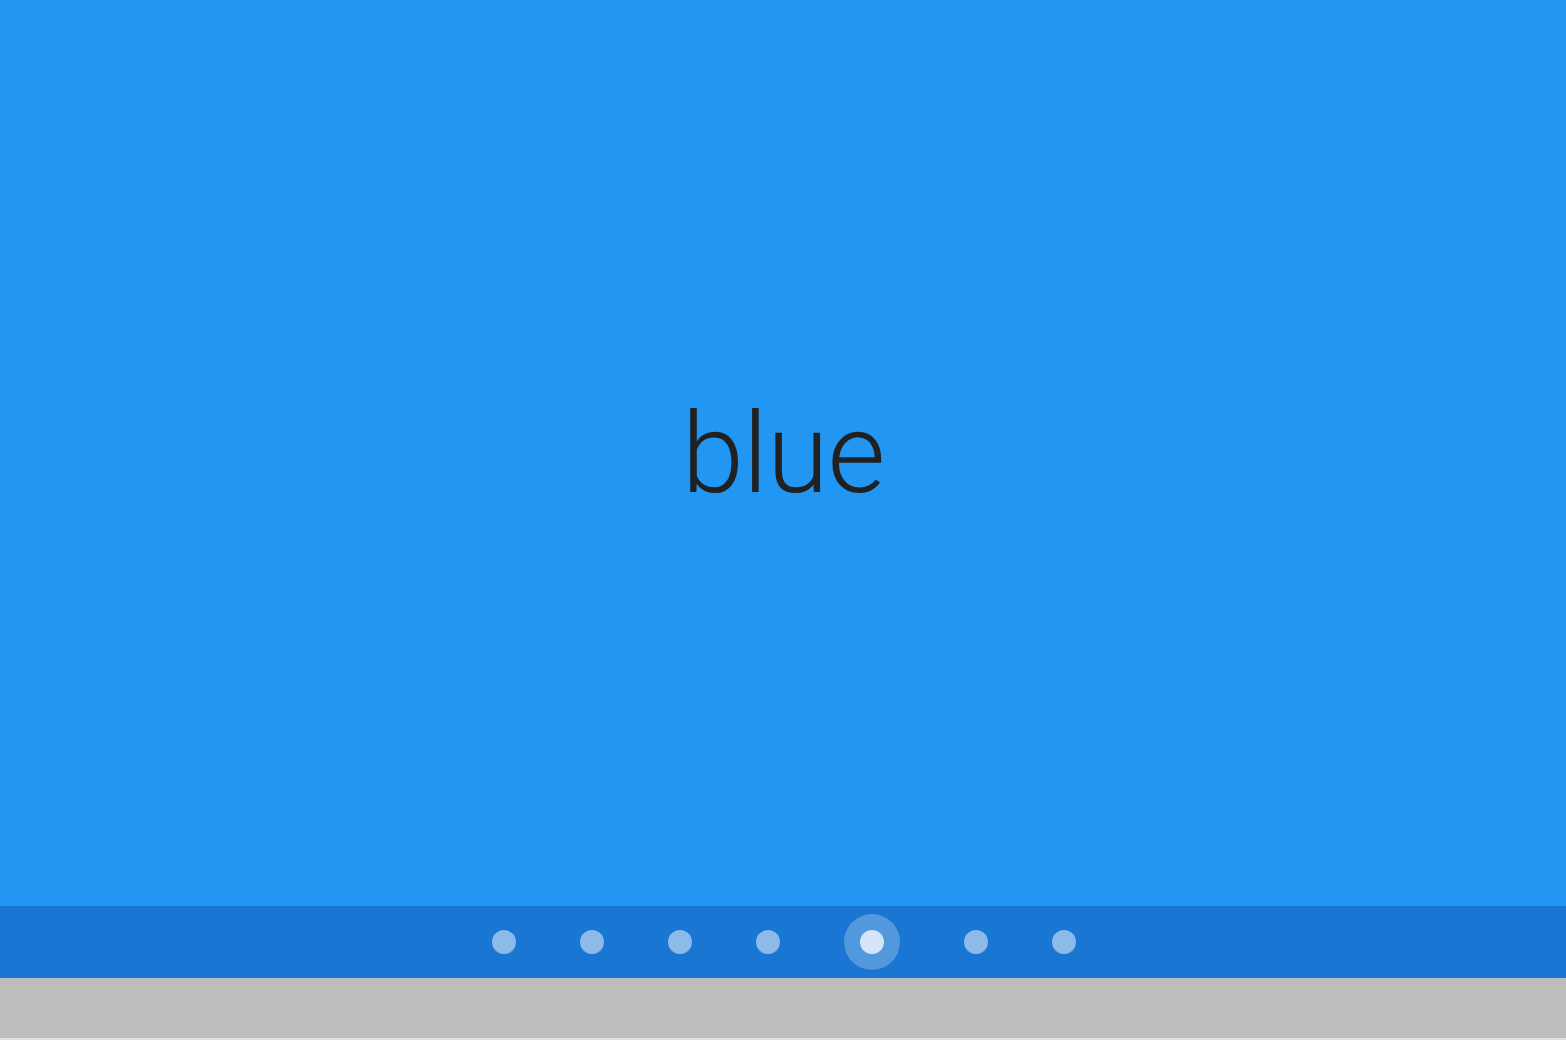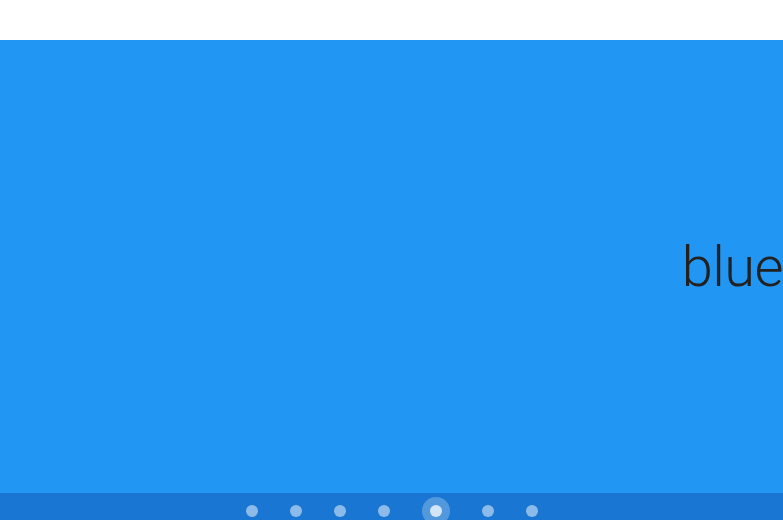--- a/index.html
+++ b/index.html
@@ -12,22 +12,21 @@
       width: 783px;
       height: 520px;
       overflow: hidden;
       background: #fff;
     }
     .carousel-slide {
       width: 783px;
       height: 453px;
       display: flex;
       align-items: center;
-      justify-content: flex-end;
-      margin-top: 40px;
+      justify-content: center;
     }
     .slide-label {
       font-size: 56px;
       font-weight: 300;
       color: #212121;
       letter-spacing: -0.5px;
     }
     .indicator-bar {
       width: 783px;
       height: 36px;

